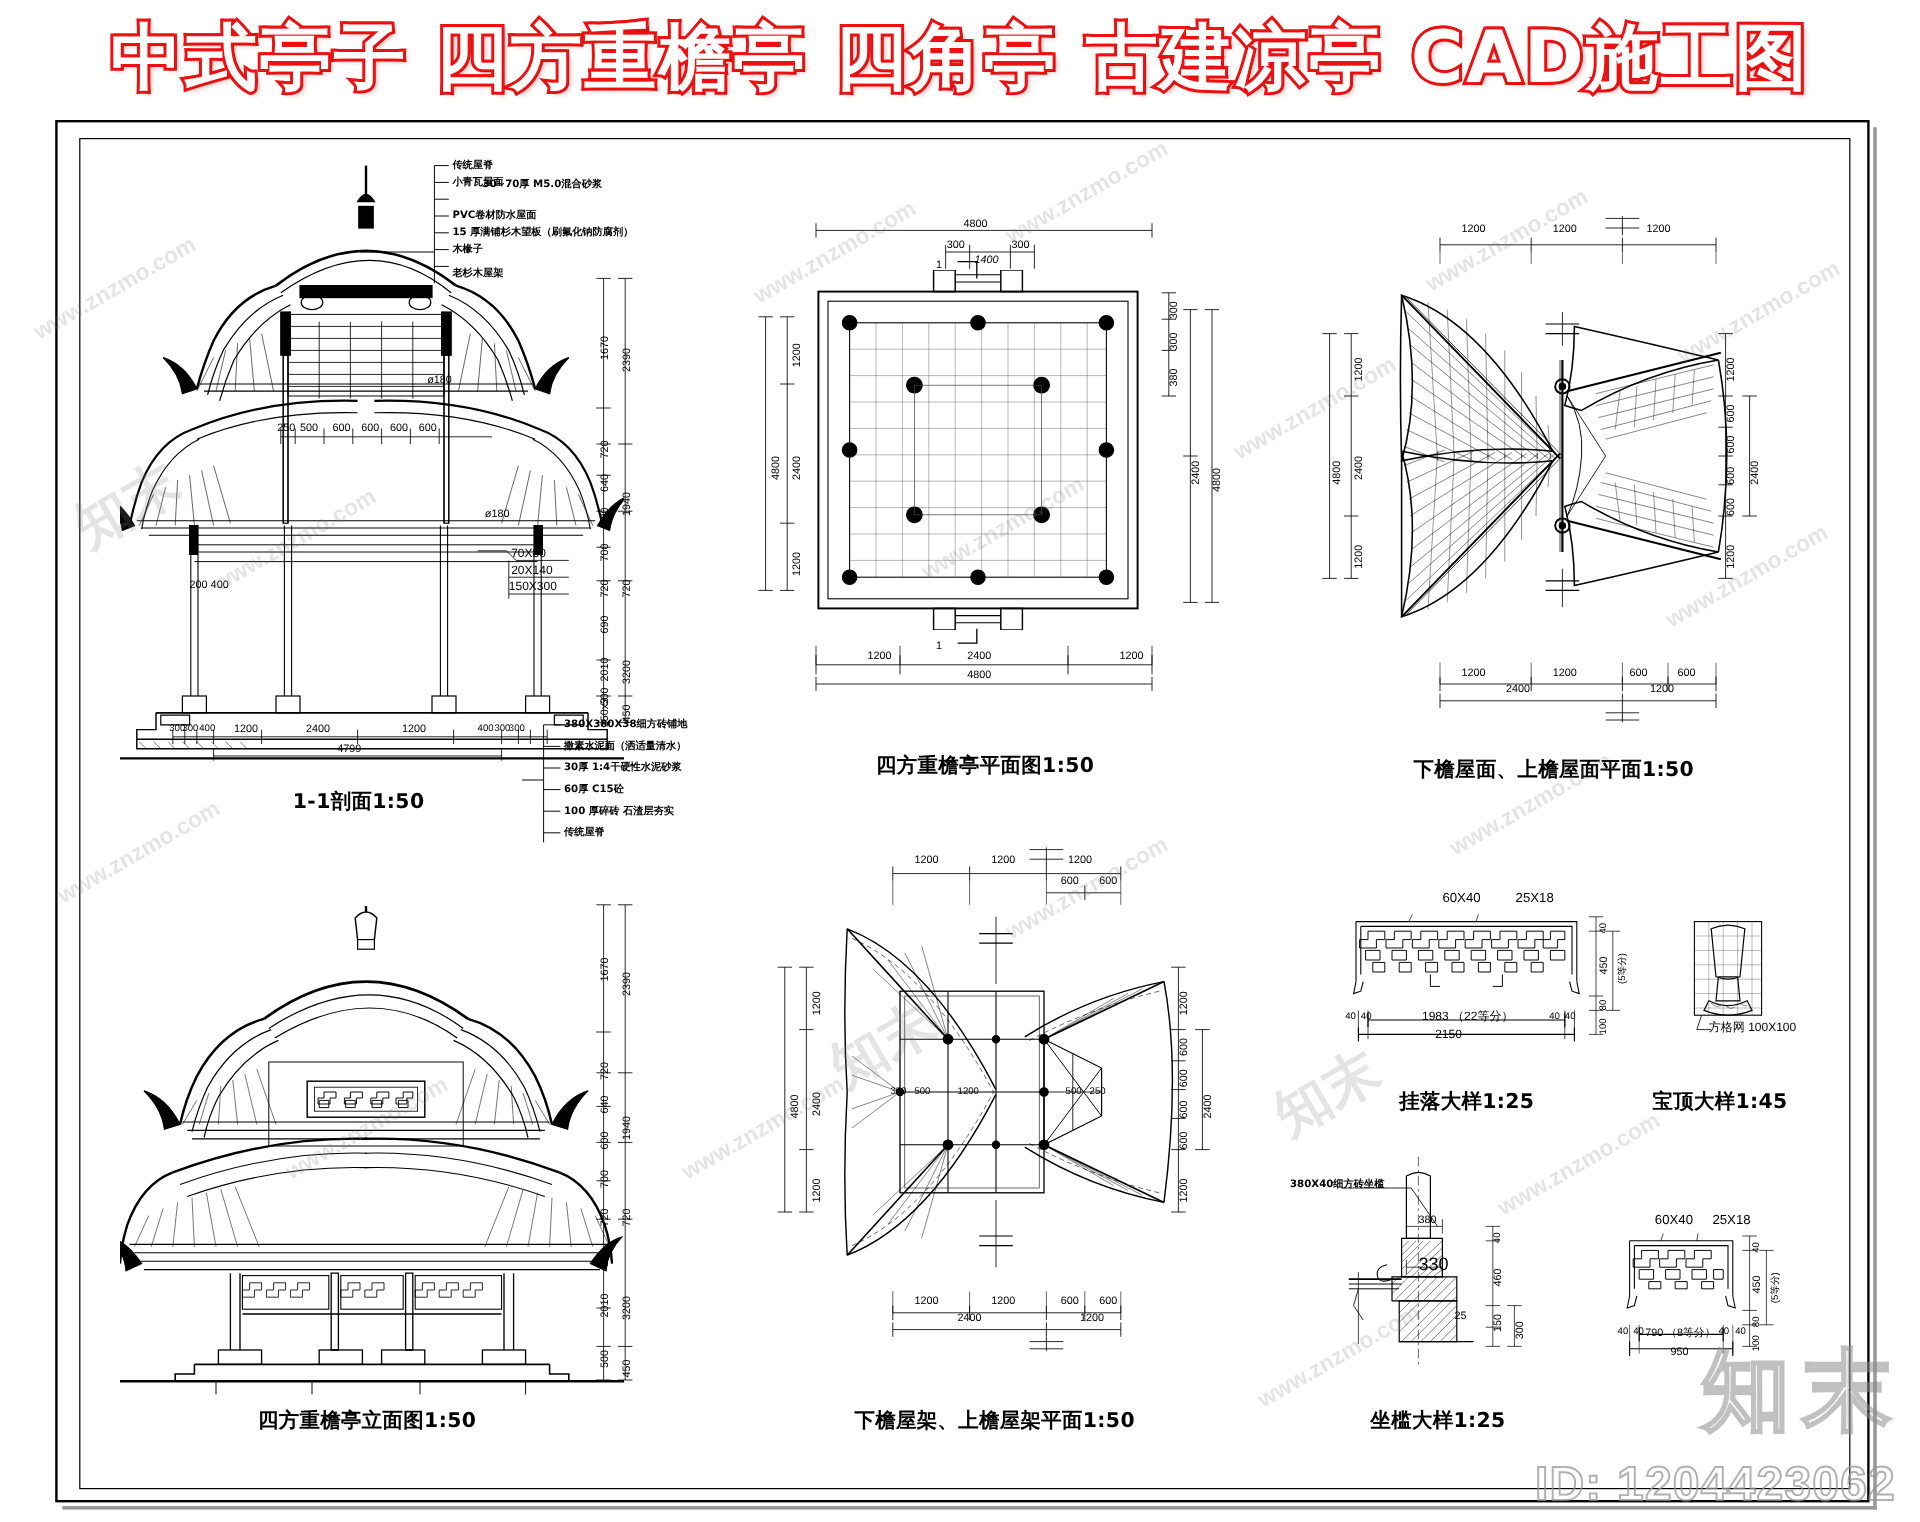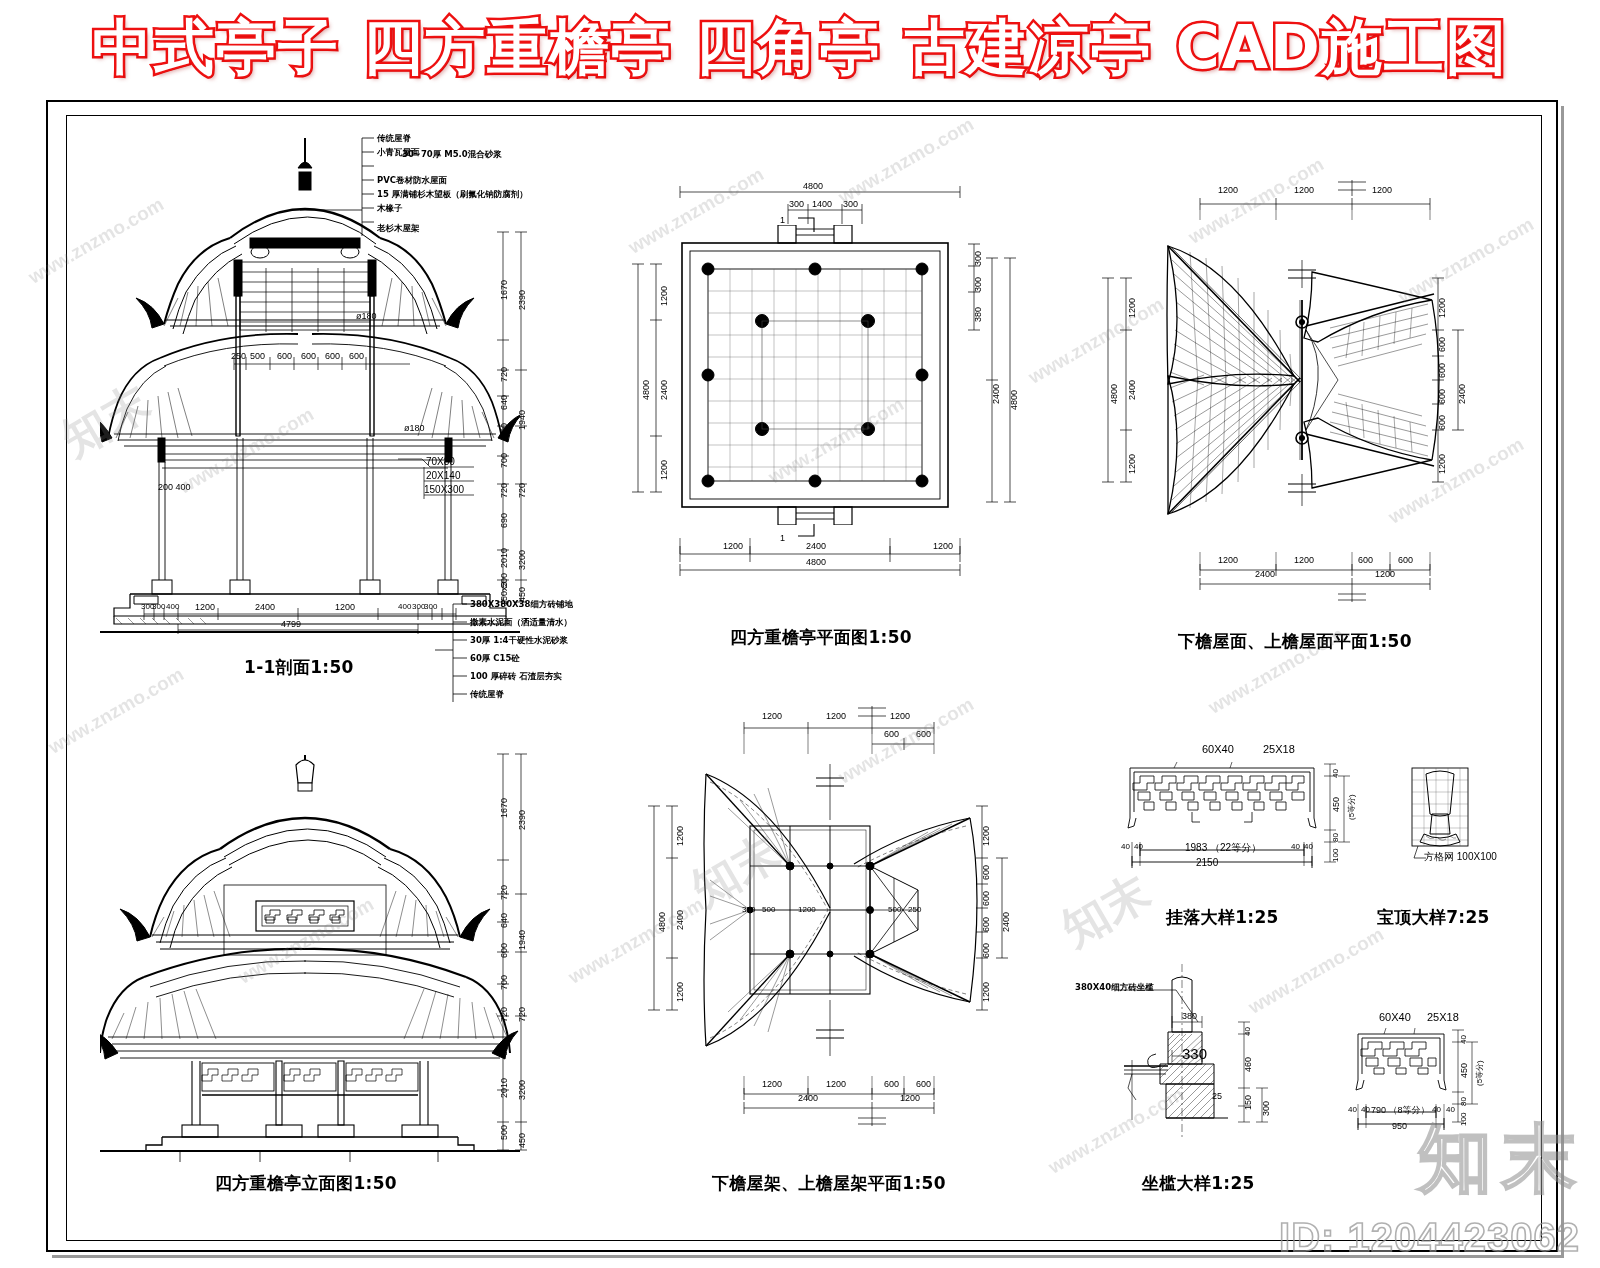--- a/index.html
+++ b/index.html
@@ -612,21 +612,21 @@
     <g stroke="#000" stroke-width="0.7">
       <path d="M20 14 L300 14"></path>
       <path d="M20 8 L20 20 M300 8 L300 20"></path>
       <path d="M128 32 L202 32"></path>
       <path d="M128 26 L128 38 M148 26 L148 38 M182 26 L182 38 M202 26 L202 38"></path>
       <path d="M128 38 L128 56 M148 38 L148 56 M182 38 L182 56 M202 38 L202 56"></path>
     </g>
   </svg>
   <div class="dim" style="left:803px; top:182px;">4800</div>
   <div class="dim" style="left:789px; top:200px;">300</div>
-  <div class="dim" style="left:812px; top:200px;">1400</div>
+  <div class="dim" style="left:812px; top:212px;font-style:italic;">1400</div>
   <div class="dim" style="left:843px; top:200px;">300</div>
 
   <svg class="dwg" style="left:786px; top:212px;" width="40" height="22" viewBox="0 0 40 22">
     <g stroke="#000" stroke-width="1.1" fill="none">
       <path d="M12 6 L28 6 L28 20"></path>
     </g>
   </svg>
   <div class="dim" style="left:780px; top:216px;">1</div>
 
   <svg class="dwg" style="left:626px; top:258px;" width="44" height="240" viewBox="0 0 44 240">
@@ -1104,21 +1104,21 @@
       <g stroke-width="0.4">
         <path d="M30 74 q4 4 8 2"></path>
           <path d="M42 76 q4 4 8 1"></path>
         <path d="M54 74 q4 3 6 2"></path>
       </g>
 
       <path d="M22 84 L18 96 L30 96" stroke-width="0.7"></path>
     </g>
   </svg>
   <div class="dim" style="left:1424px; top:852px; font-size:10px;">方格网 100X100</div>
-  <div class="caption" style="left:1377px; top:906px;">宝顶大样7:25</div>
+  <div class="caption" style="left:1377px; top:906px;">宝顶大样1:45</div>
 
   <svg class="dwg" style="left:1118px; top:960px;" width="170" height="180" viewBox="0 0 170 180">
     <g stroke="#000" fill="none">
 
       <path d="M64 4 L64 178" stroke-width="0.5" stroke-dasharray="8 3 2 3"></path>
 
       <path d="M54 20 q10 -6 20 0 L74 72 L54 72 z" stroke-width="1"></path>
 
       <path d="M50 72 L84 72 L84 104 L50 104 z" stroke-width="1"></path>
       <g stroke="#000" stroke-width="0.4">

